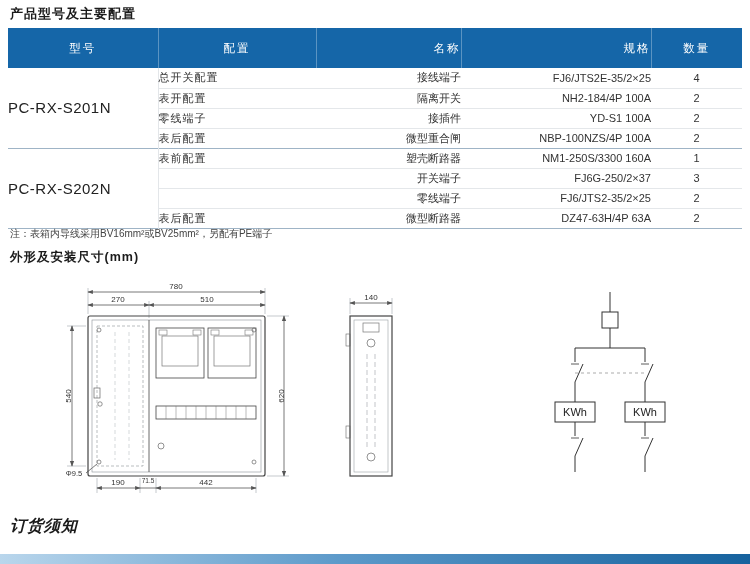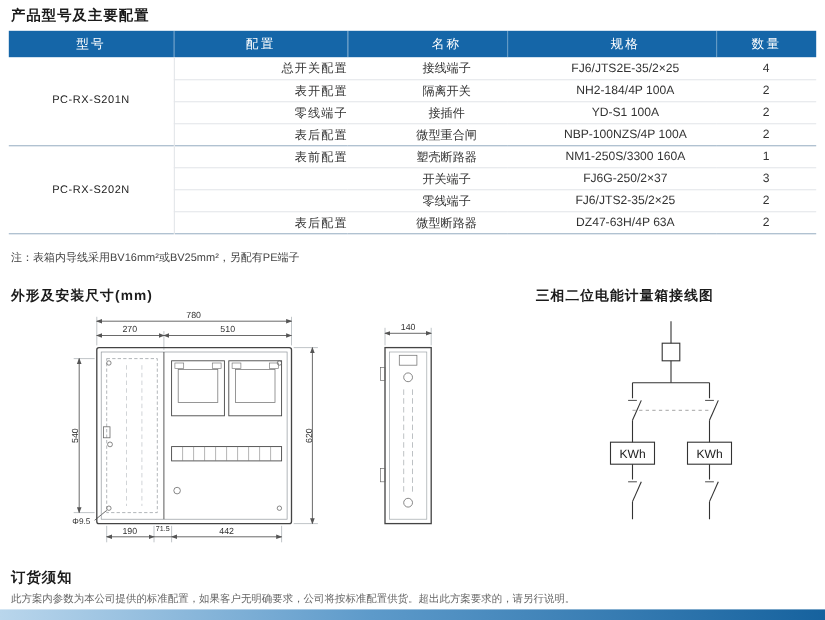--- a/index.html
+++ b/index.html
@@ -3,42 +3,42 @@
 <meta charset="utf-8">
 <style>
   * { margin:0; padding:0; box-sizing:border-box; }
   html,body { background:#fff; }
   body { font-family:"Liberation Sans","DejaVu Sans",sans-serif; }
   .page { position:relative; width:750px; height:564px; background:#fff; overflow:hidden;padding-left:20px; }
 
   .page-title { position:absolute; left:10px; top:5px; font-size:13px; font-weight:bold; color:#1b1b1b; letter-spacing:1px; }
 
   .spec-table { position:absolute; left:8px; top:28px; width:734px; border-collapse:collapse; font-size:11px; color:#333; table-layout:fixed; }
-  .spec-table thead th { background:#1566a8; color:#fff; font-weight:normal; font-size:11.5px; height:24px; letter-spacing:2px; border-right:1px solid rgba(255,255,255,0.30); }
+  .spec-table thead th { background:#1566a8; color:#fff; font-weight:normal; font-size:11.5px; height:40px; letter-spacing:2px; border-right:1px solid rgba(255,255,255,0.30); }
   .spec-table thead th:last-child { border-right:none; }
   .spec-table td { height:20px; }
   .spec-table tbody tr { border-bottom:1px solid #e4e7ea; }
   .spec-table tbody tr.group-end { border-bottom:1px solid #9fb4c6; }
-  td.model { text-align:center; border-right:1px solid #e3e6e9; font-size:10px; color:#222; letter-spacing:0.5px; }
-  td.config { text-align:right; letter-spacing:1px; }
-  th.left, td.left { text-align:center; }
+  td.model { border-right:1px solid #e3e6e9; font-size:15px; color:#222; letter-spacing:0.5px; }
+  td.config { text-align:left; letter-spacing:1px; }
+  th.left, td.left { text-align:right; }
   .pad35 { padding-left:35px; }
   .pad25 { padding-left:25px; }
   td.qty { text-align:center; }
 
   .note { position:absolute; left:10px; top:227px; font-size:10px; color:#444; }
 
-  .sec-title { position:absolute; top:249px; font-size:12.5px; font-weight:bold; color:#1b1b1b; letter-spacing:1px;margin-top:12px; }
+  .sec-title { position:absolute; top:249px; font-size:12.5px; font-weight:bold; color:#1b1b1b; letter-spacing:1px; }
   .sec-title.dims { left:10px; }
   .sec-title.wiring { left:487px; }
 
   .dim-svg { position:absolute; left:55px; top:276px; }
   .wire-svg { position:absolute; left:485px; top:276px; }
 
-  .order-title { position:absolute; left:10px; top:516px; font-size:13px; font-weight:bold; color:#1b1b1b; letter-spacing:1px; }
+  .order-title { position:absolute; left:10px; top:516px; font-size:16px; font-weight:bold; color:#1b1b1b; letter-spacing:1px;font-style:italic; }
   .order-text { position:absolute; left:10px; top:538px; font-size:9.5px; color:#666; }
 
   .bottom-bar { position:absolute; left:0; bottom:0; width:750px; height:10px;
     background:linear-gradient(to right,#b9d6ec 0%,#5d9aca 45%,#16629e 100%); }
 
   svg text { font-family:"Liberation Sans","DejaVu Sans",sans-serif; }
 </style>
 </head>
 <body>
 
@@ -113,21 +113,20 @@
         <td class="left pad35">微型断路器</td>
         <td class="left pad25">DZ47-63H/4P 63A</td>
         <td class="qty">2</td>
       </tr>
     </tbody>
   </table>
 
   <div class="note">注：表箱内导线采用BV16mm²或BV25mm²，另配有PE端子</div>
 
   <div class="sec-title dims">外形及安装尺寸(mm)</div>
-  <div class="sec-title wiring">三相二位电能计量箱接线图</div>
 
   <svg class="dim-svg" width="350" height="235" viewBox="0 0 350 235">
     <defs>
       <marker id="arr" viewBox="0 0 8 8" markerWidth="7" markerHeight="7" refX="7" refY="4" orient="auto-start-reverse">
         <path d="M0,1 L8,4 L0,7 Z" fill="#555"></path>
       </marker>
     </defs>
 
     <g stroke="#9fa6ab" stroke-width="0.6">
       <line x1="33" y1="38" x2="33" y2="12"></line>
@@ -246,17 +245,16 @@
       <line x1="90" y1="180" x2="90" y2="196"></line>
       <line x1="160" y1="180" x2="160" y2="196"></line>
     </g>
     <g font-size="11" fill="#222" text-anchor="middle">
       <text x="90" y="140">KWh</text>
       <text x="160" y="140">KWh</text>
     </g>
   </svg>
 
   <div class="order-title">订货须知</div>
-  <div class="order-text">此方案内参数为本公司提供的标准配置，如果客户无明确要求，公司将按标准配置供货。超出此方案要求的，请另行说明。</div>
 
   <div class="bottom-bar"></div>
 
 </div>
 
 </body></html>

